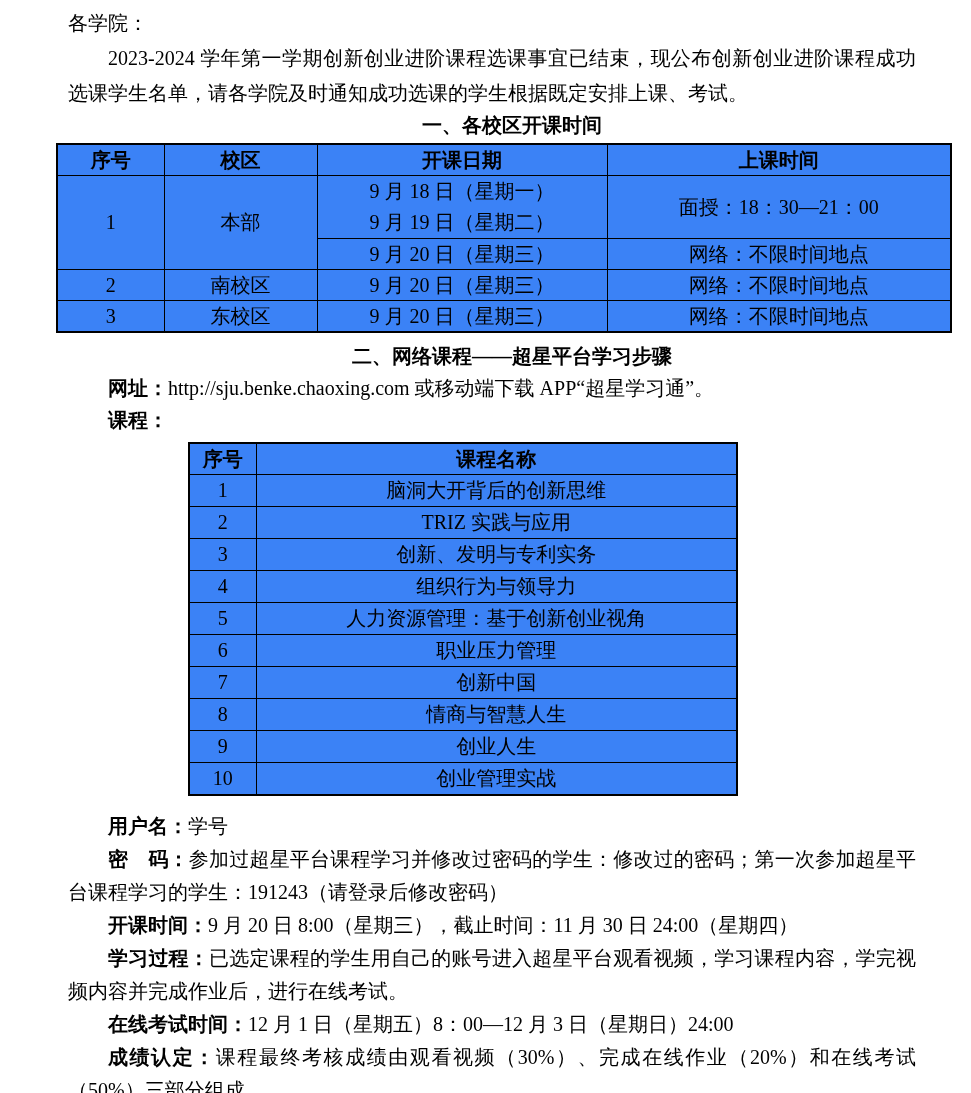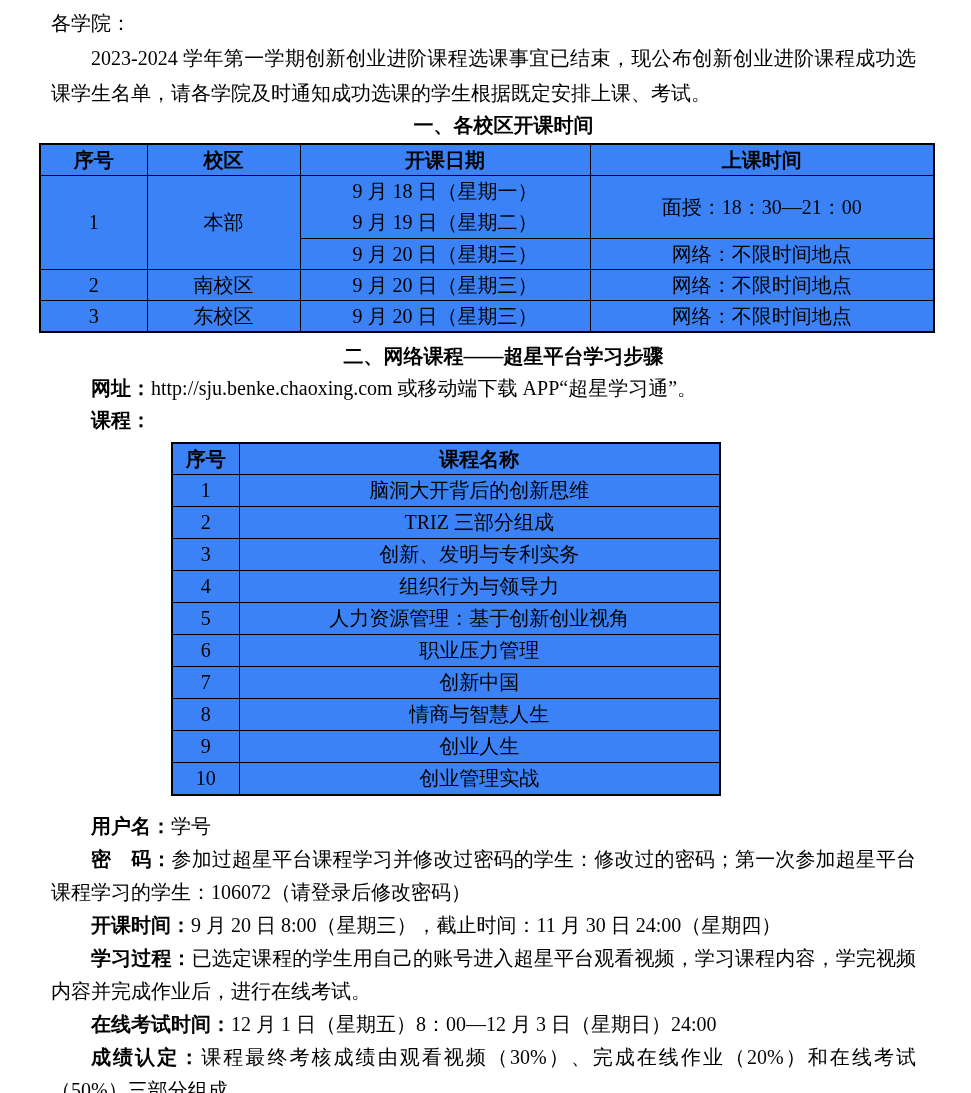--- a/index.html
+++ b/index.html
@@ -1,20 +1,20 @@
 <!DOCTYPE html>
 <html><head>
 <meta charset="utf-8">
 <style>
   html,body { margin:0; padding:0; background:#ffffff; }
   .page {
     position: relative;
     width: 971px; height: 1093px;
     box-sizing: border-box;
-    padding: 6px 55px 0 39px;
+    padding: 6px 55px 0 56px;
     background: #ffffff;
     color: #000000;
     font-family: "Liberation Serif", "DejaVu Serif", serif;
     font-size: 20px;
     overflow: hidden;
   }
   p { margin: 0; text-align: center; }
   .txt { margin-left: 12px; text-align: justify; line-height: 35px; }
   .indent { text-indent: 2em; }
   .b { font-weight: bold; }
@@ -117,21 +117,21 @@
         <th>课程名称</th>
       </tr>
     </thead>
     <tbody>
       <tr>
         <td>1</td>
         <td>脑洞大开背后的创新思维</td>
       </tr>
       <tr>
         <td>2</td>
-        <td>TRIZ 三部分组成</td>
+        <td>TRIZ 实践与应用</td>
       </tr>
       <tr>
         <td>3</td>
         <td>创新、发明与专利实务</td>
       </tr>
       <tr>
         <td>4</td>
         <td>组织行为与领导力</td>
       </tr>
       <tr>
@@ -156,20 +156,20 @@
       </tr>
       <tr>
         <td>10</td>
         <td>创业管理实战</td>
       </tr>
     </tbody>
   </table>
 
   <div class="details">
     <p><span class="b">用户名：</span><span>学号</span></p>
-    <p><span class="b">密　码：</span><span>参加过超星平台课程学习并修改过密码的学生：修改过的密码；第一次参加超星平台课程学习的学生：106072（请登录后修改密码）</span></p>
+    <p><span class="b">密　码：</span><span>参加过超星平台课程学习并修改过密码的学生：修改过的密码；第一次参加超星平台课程学习的学生：191243（请登录后修改密码）</span></p>
     <p><span class="b">开课时间：</span><span>9 月 20 日 8:00（星期三），截止时间：11 月 30 日 24:00（星期四）</span></p>
     <p><span class="b">学习过程：</span><span>已选定课程的学生用自己的账号进入超星平台观看视频，学习课程内容，学完视频内容并完成作业后，进行在线考试。</span></p>
     <p><span class="b">在线考试时间：</span><span>12 月 1 日（星期五）8：00—12 月 3 日（星期日）24:00</span></p>
     <p><span class="b">成绩认定：</span><span>课程最终考核成绩由观看视频（30%）、完成在线作业（20%）和在线考试（50%）三部分组成。</span></p>
   </div>
 
 </div>
 
 </body></html>

